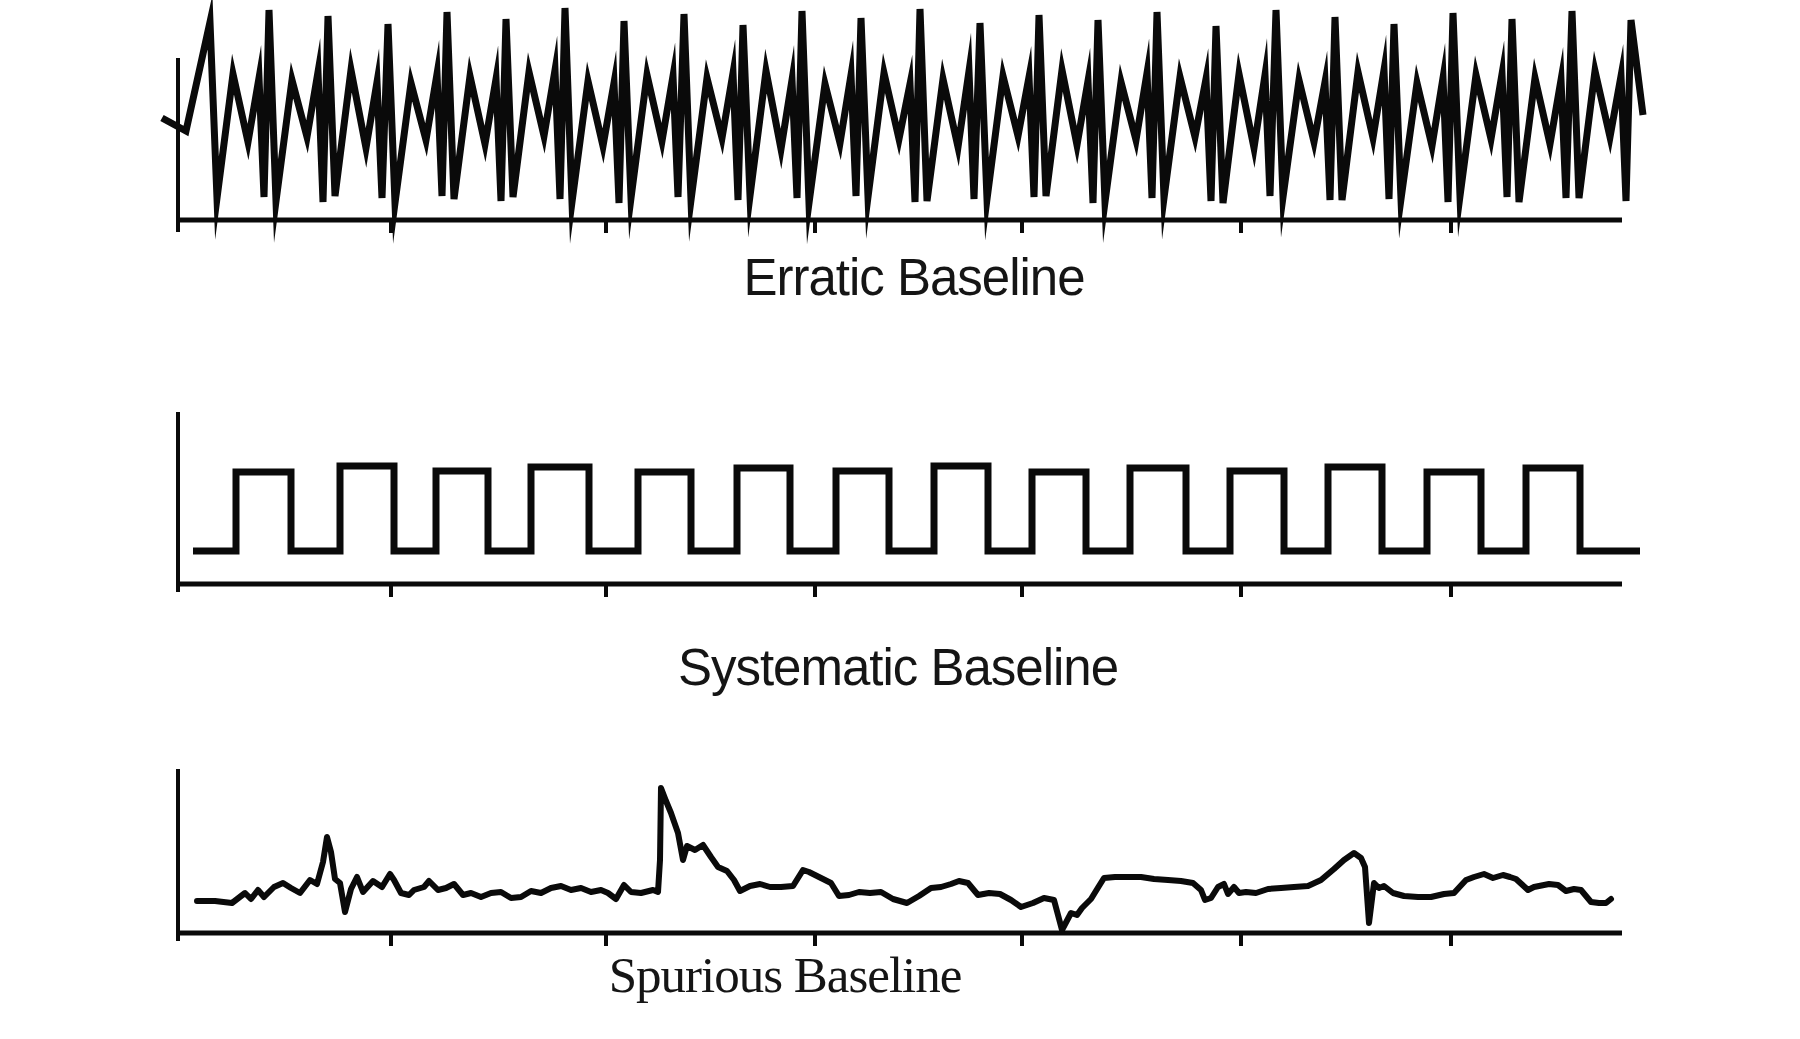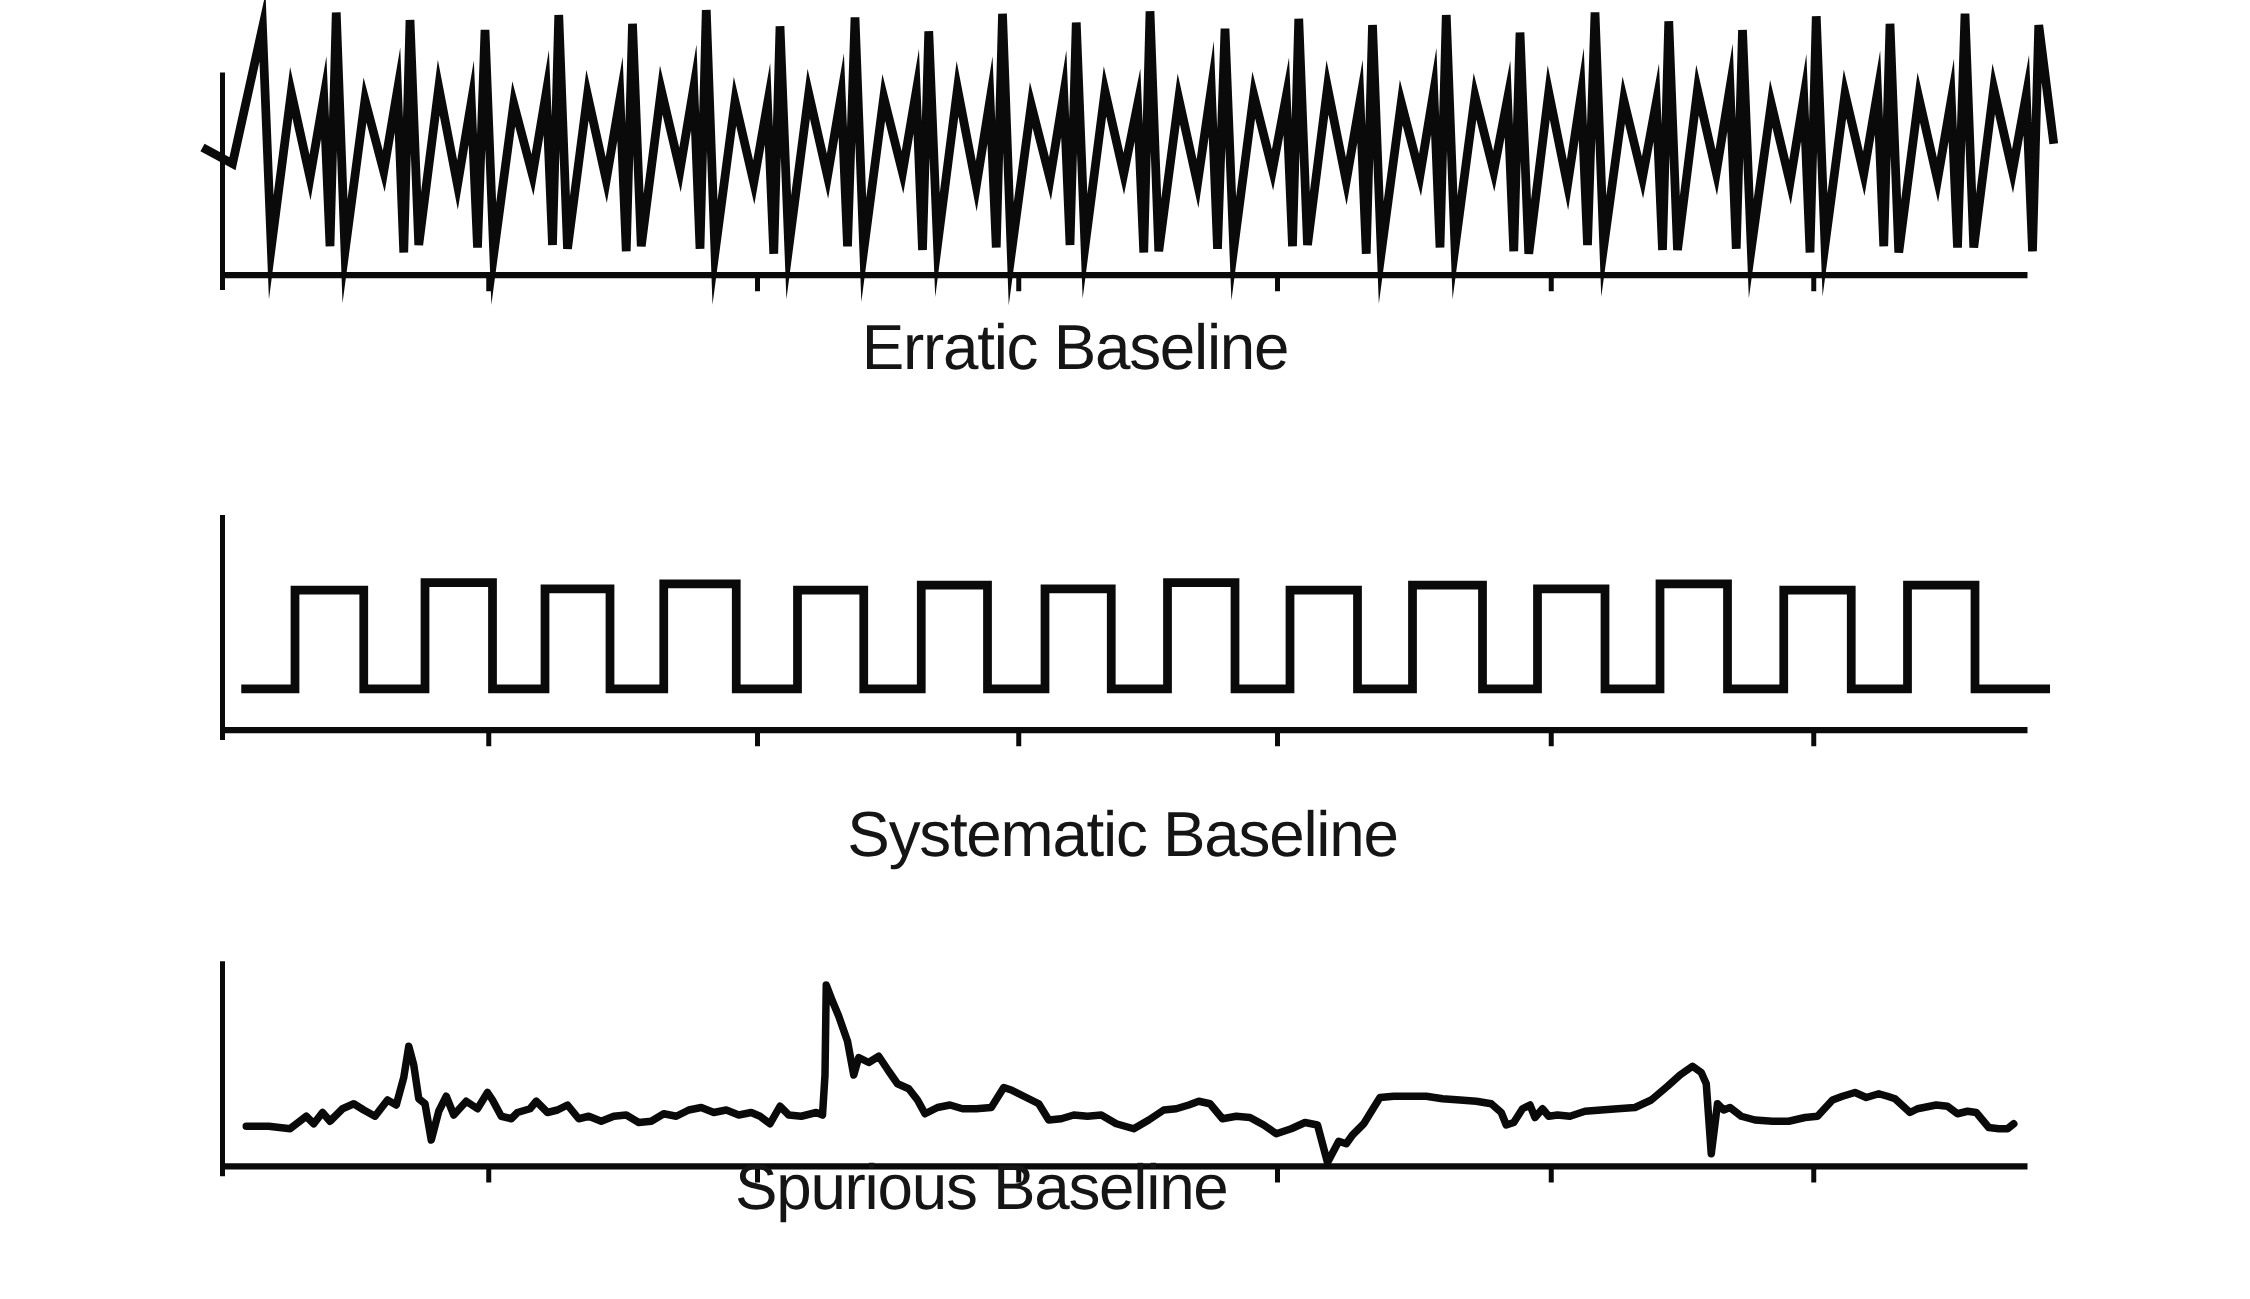--- a/index.html
+++ b/index.html
@@ -55,16 +55,16 @@
       <line x1="178" y1="769" x2="178" y2="941" class="axis"></line>
       <line x1="176" y1="933" x2="1622" y2="933" class="haxis"></line>
       <line x1="391" y1="933" x2="391" y2="946" class="tick"></line>
       <line x1="606" y1="933" x2="606" y2="946" class="tick"></line>
       <line x1="815" y1="933" x2="815" y2="946" class="tick"></line>
       <line x1="1022" y1="933" x2="1022" y2="946" class="tick"></line>
       <line x1="1241" y1="933" x2="1241" y2="946" class="tick"></line>
       <line x1="1451" y1="933" x2="1451" y2="946" class="tick"></line>
       <polyline points="197,901 215,901 232,903 245,893 251,899 258,890 264,897 274,887 283,883 291,888 300,893 310,880 317,884 323,862 327,837 331,852 335,879 340,883 345,912 351,889 357,877 363,892 373,881 382,887 390,874 394,880 401,893 409,895 414,890 424,887 429,881 438,890 446,888 454,884 463,895 471,893 481,897 491,893 501,892 511,898 521,897 531,891 541,893 551,888 561,886 571,890 581,888 591,892 601,890 608,893 616,899 624,885 631,892 641,893 653,890 658,892 660,860 661,788 666,801 671,813 678,833 683,860 687,846 695,850 703,845 711,857 718,867 727,871 734,880 740,891 750,886 760,884 770,887 781,887 793,886 803,870 809,872 819,877 831,883 839,896 849,895 859,892 870,893 881,892 893,899 907,903 919,896 931,888 941,887 951,884 959,881 968,883 978,895 989,893 1000,894 1011,900 1021,907 1033,903 1044,898 1054,900 1062,930 1071,913 1077,915 1082,908 1091,899 1099,886 1104,878 1115,877 1128,877 1141,877 1154,879 1168,880 1181,881 1193,883 1201,890 1205,900 1211,898 1218,887 1224,884 1228,894 1234,887 1239,893 1246,892 1256,893 1268,889 1281,888 1294,887 1308,886 1321,880 1334,869 1344,860 1354,853 1361,858 1365,867 1369,923 1374,883 1379,888 1384,886 1393,893 1404,896 1418,897 1431,897 1444,894 1454,893 1466,880 1474,877 1484,874 1493,878 1503,875 1510,877 1516,879 1528,890 1534,887 1539,886 1549,884 1558,885 1566,891 1574,889 1581,890 1591,902 1599,903 1606,903 1611,899" class="wave wave-spurious"></polyline>
     </svg>
-  <div class="panel-label" style="left: 860px; top: 252px; text-align: center;">Erratic Baseline</div>
+  <div class="panel-label" style="left: 914px; top: 252px; text-align: center;">Erratic Baseline</div>
   <div class="panel-label" style="left: 898px; top: 642px;">Systematic Baseline</div>
-  <div class="panel-label" style="left: 785px; top: 924px;">Spurious Baseline</div>
+  <div class="panel-label" style="left: 785px; top: 949px; font-family: Liberation Serif, serif;">Spurious Baseline</div>
 </div>
 
 </body></html>

